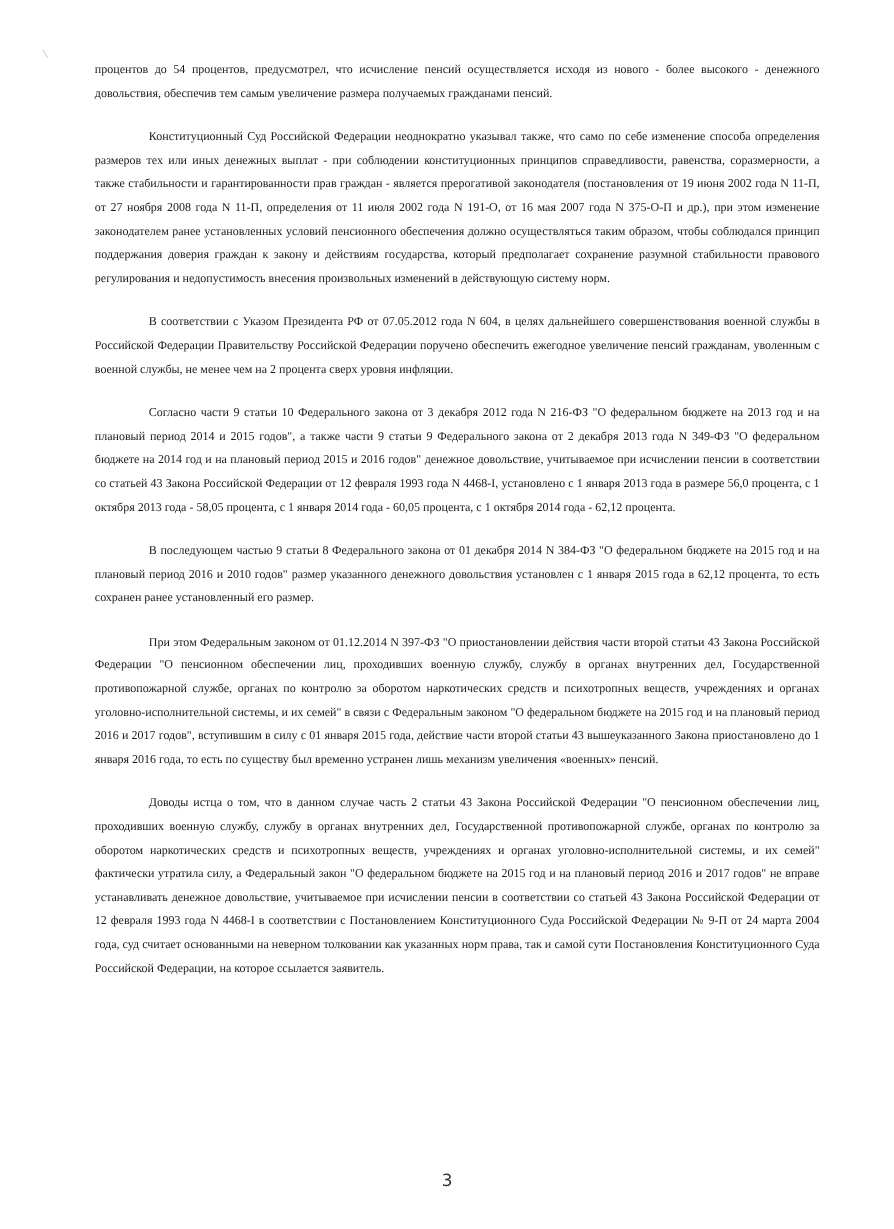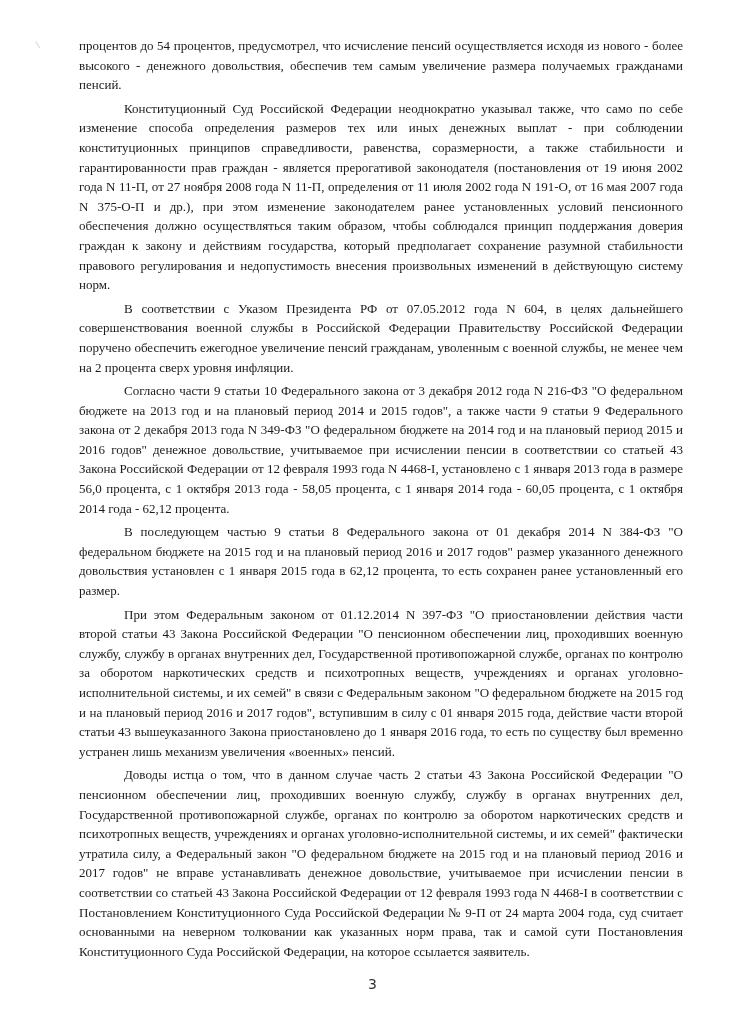--- a/index.html
+++ b/index.html
@@ -4,22 +4,22 @@
 <style>
   html, body { margin: 0; padding: 0; }
   body {
     width: 745px; height: 1024px; overflow: hidden;
     background: #ffffff; position: relative;
     font-family: "Liberation Serif", "DejaVu Serif", serif;
     color: #1a1a1a;
   }
   .page { position: absolute; left: 79px; top: 32px; width: 604px; }
   .para {
-    margin: 4px 0 3px 0;
-    font-size: 13px; line-height: 19.6px;
+    margin: 17px 0 3px 0;
+    font-size: 10px; line-height: 19.6px;
     text-align: justify; text-indent: 45px;
     hyphens: none;
   }
   .para.first { text-indent: 0; }
   .page-number {
     position: absolute; left: 0; width: 745px; top: 976px;
     text-align: center; font-size: 14px;
     font-family: "DejaVu Sans", sans-serif; color: #333;
   }
   .speck { position: absolute; left: 37px; top: 40px; width: 3px; height: 8px;
@@ -28,19 +28,19 @@
 </head>
 <body>
 
 <div class="speck"></div>
 
 <div class="page">
   <p class="para first">процентов до 54 процентов, предусмотрел, что исчисление пенсий осуществляется исходя из нового - более высокого - денежного довольствия, обеспечив тем самым увеличение размера получаемых гражданами пенсий.</p>
   <p class="para">Конституционный Суд Российской Федерации неоднократно указывал также, что само по себе изменение способа определения размеров тех или иных денежных выплат - при соблюдении конституционных принципов справедливости, равенства, соразмерности, а также стабильности и гарантированности прав граждан - является прерогативой законодателя (постановления от 19 июня 2002 года N 11-П, от 27 ноября 2008 года N 11-П, определения от 11 июля 2002 года N 191-О, от 16 мая 2007 года N 375-О-П и др.), при этом изменение законодателем ранее установленных условий пенсионного обеспечения должно осуществляться таким образом, чтобы соблюдался принцип поддержания доверия граждан к закону и действиям государства, который предполагает сохранение разумной стабильности правового регулирования и недопустимость внесения произвольных изменений в действующую систему норм.</p>
   <p class="para">В соответствии с Указом Президента РФ от 07.05.2012 года N 604, в целях дальнейшего совершенствования военной службы в Российской Федерации Правительству Российской Федерации поручено обеспечить ежегодное увеличение пенсий гражданам, уволенным с военной службы, не менее чем на 2 процента сверх уровня инфляции.</p>
   <p class="para">Согласно части 9 статьи 10 Федерального закона от 3 декабря 2012 года N 216-ФЗ "О федеральном бюджете на 2013 год и на плановый период 2014 и 2015 годов", а также части 9 статьи 9 Федерального закона от 2 декабря 2013 года N 349-ФЗ "О федеральном бюджете на 2014 год и на плановый период 2015 и 2016 годов" денежное довольствие, учитываемое при исчислении пенсии в соответствии со статьей 43 Закона Российской Федерации от 12 февраля 1993 года N 4468-I, установлено с 1 января 2013 года в размере 56,0 процента, с 1 октября 2013 года - 58,05 процента, с 1 января 2014 года - 60,05 процента, с 1 октября 2014 года - 62,12 процента.</p>
-  <p class="para">В последующем частью 9 статьи 8 Федерального закона от 01 декабря 2014 N 384-ФЗ "О федеральном бюджете на 2015 год и на плановый период 2016 и 2017 годов" размер указанного денежного довольствия установлен с 1 января 2015 года в 62,12 процента, то есть сохранен ранее установленный его размер.</p>
+  <p class="para">В последующем частью 9 статьи 8 Федерального закона от 01 декабря 2014 N 384-ФЗ "О федеральном бюджете на 2015 год и на плановый период 2016 и 2010 годов" размер указанного денежного довольствия установлен с 1 января 2015 года в 62,12 процента, то есть сохранен ранее установленный его размер.</p>
   <p class="para">При этом Федеральным законом от 01.12.2014 N 397-ФЗ "О приостановлении действия части второй статьи 43 Закона Российской Федерации "О пенсионном обеспечении лиц, проходивших военную службу, службу в органах внутренних дел, Государственной противопожарной службе, органах по контролю за оборотом наркотических средств и психотропных веществ, учреждениях и органах уголовно-исполнительной системы, и их семей" в связи с Федеральным законом "О федеральном бюджете на 2015 год и на плановый период 2016 и 2017 годов", вступившим в силу с 01 января 2015 года, действие части второй статьи 43 вышеуказанного  Закона приостановлено до 1 января 2016 года, то есть по существу был временно устранен лишь механизм увеличения «военных» пенсий.</p>
   <p class="para">Доводы истца о том, что в данном случае часть 2 статьи 43 Закона Российской Федерации "О пенсионном обеспечении лиц, проходивших военную службу, службу в органах внутренних дел, Государственной противопожарной службе, органах по контролю за оборотом наркотических средств и психотропных веществ, учреждениях и органах уголовно-исполнительной системы, и их семей" фактически утратила силу, а Федеральный закон "О федеральном бюджете на 2015 год и на плановый период 2016 и 2017 годов" не вправе устанавливать денежное довольствие, учитываемое при исчислении пенсии в соответствии со статьей 43 Закона Российской Федерации от 12 февраля 1993 года N 4468-I в соответствии с Постановлением Конституционного Суда Российской Федерации  № 9-П от 24 марта 2004 года, суд считает основанными на неверном толковании как указанных норм права, так и самой сути Постановления Конституционного Суда Российской Федерации, на которое ссылается заявитель.</p>
 
 </div>
 
 <div class="page-number">3</div>
 
 </body></html>

